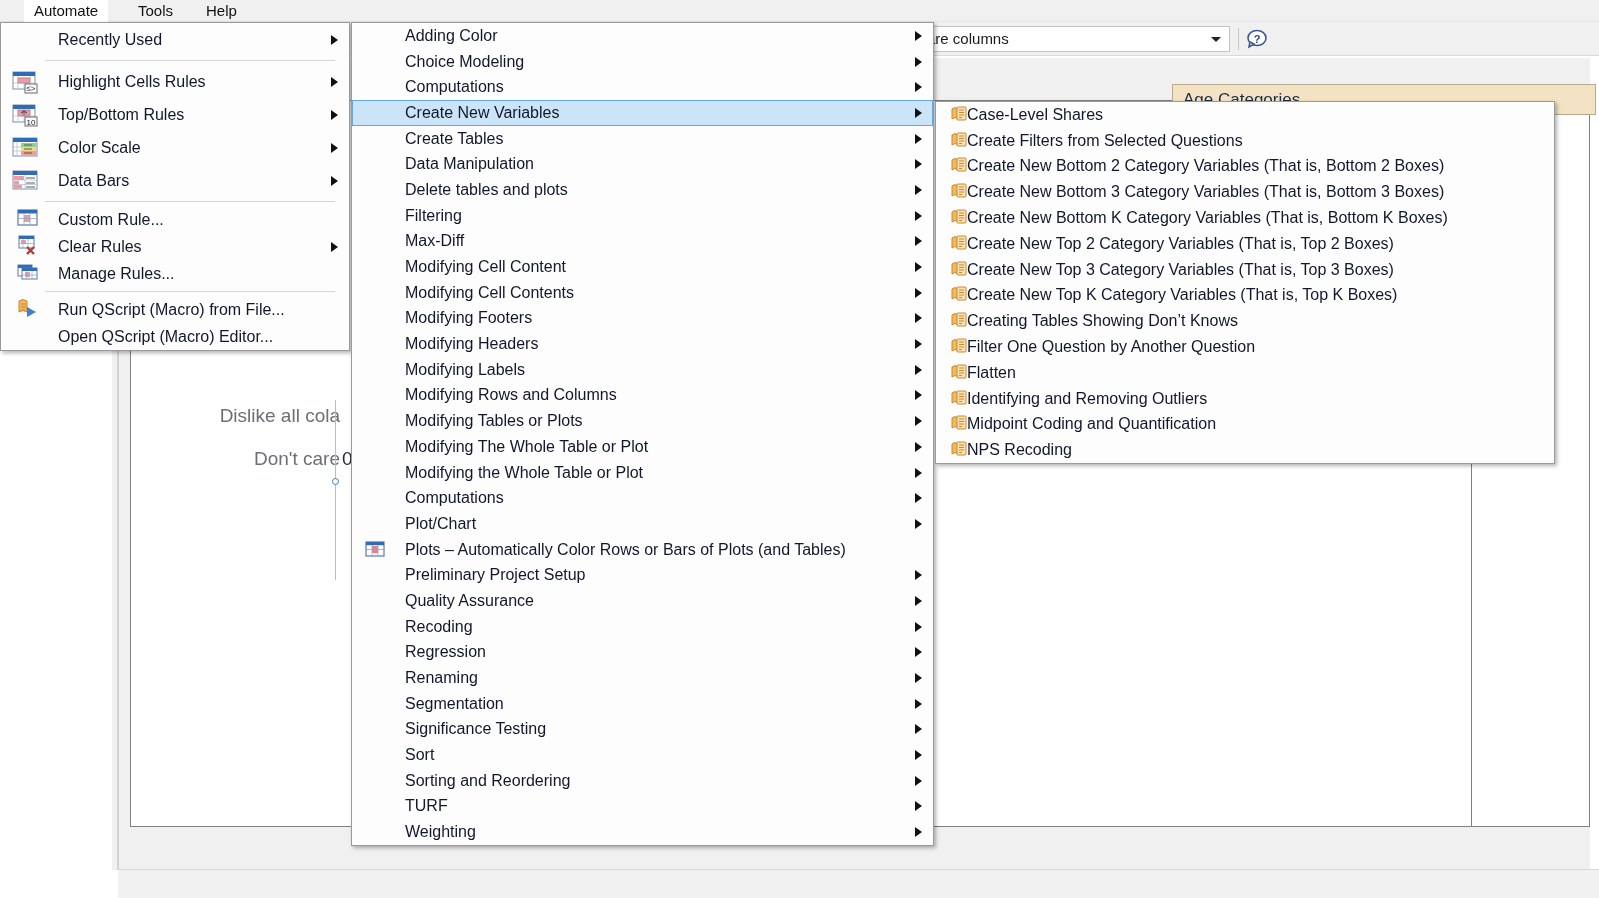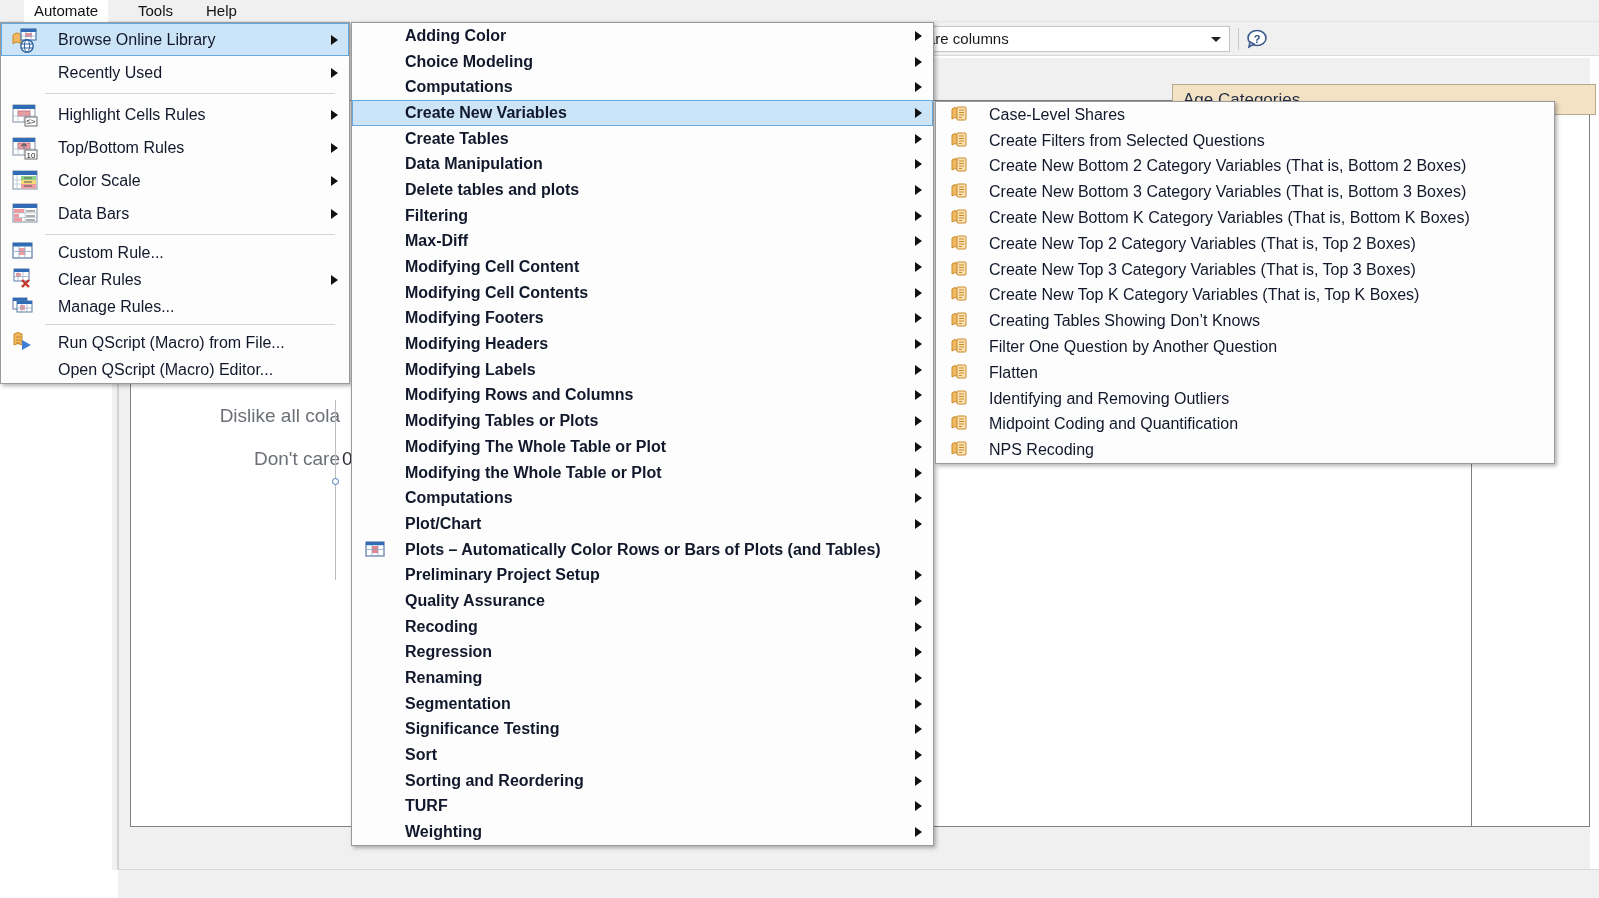--- a/index.html
+++ b/index.html
@@ -117,30 +117,30 @@
   }
   .mi .ico {
     position: absolute; left: 12px; top: 50%; margin-top: -11px;
     width: 22px; height: 22px; display: block;
   }
   .msep { height: 1px; background: #d5d5d5; margin: 4px 14px 4px 44px; }
 
   
   #menu1 { left: 0px; top: 22px; width: 350px; }
   #menu1 .mi { height: 33px; padding-left: 56px; font-size: 16px; }
-  #menu1 .mi.compact { height: 27px; }
+  #menu1 .mi.compact { height: 27px; text-align: right; }
   #menu1 .mi .ico { left: 10px; margin-top: -13px; width: 27px; height: 27px; }
 
   
-  #menu2 { left: 351px; top: 22px; width: 583px; font-weight: bold; }
+  #menu2 { left: 351px; top: 22px; width: 583px; }
   #menu2 .mi { height: 25.7px; padding-left: 52px; }
 
   
   #menu3 { left: 935px; top: 101px; width: 620px; }
-  #menu3 .mi { height: 25.8px; padding-left: 52px; }
+  #menu3 .mi { height: 25.8px; padding-left: 30px; }
 </style>
 </head>
 <body>
 
 <div id="root">
 
   <div class="bg-menubar"></div>
   <div class="bg-toolbar"></div>
 
   <div class="splitter"></div>
@@ -172,36 +172,20 @@
     </svg>
   </div>
 
   <div class="title-band">Age Categories</div>
 
   <div class="bg-menu-item active" style="left:0px;">Automate</div>
   <div class="bg-menu-item" style="left:104px;">Tools</div>
   <div class="bg-menu-item" style="left:172px;">Help</div>
 
   <div class="menu" id="menu1">
-      <div class="mi sel">
-        <span class="ico"><svg viewBox="0 0 27 27" width="27" height="27">
-            <g>
-        <path d="M1 8 q4 -4 8 0 v9 q-4 -4 -8 0 z" fill="#f0b860" stroke="#c98a28" stroke-width="1"></path>
-        <rect x="9" y="2" width="15" height="11" fill="#ffffff" stroke="#2b5f9e" stroke-width="1"></rect>
-        <rect x="9" y="2" width="15" height="3" fill="#2f6cb5"></rect>
-        <rect x="13" y="6" width="7" height="4" fill="#e8909a"></rect>
-        <path d="M9 5 v8 M14 5 v8 M19 5 v8 M9 9 h15" stroke="#8fa7c4" stroke-width="0.7"></path>
-        <circle cx="15" cy="19" r="6.2" fill="#ffffff" stroke="#2b5f9e" stroke-width="1.4"></circle>
-        <ellipse cx="15" cy="19" rx="2.6" ry="6.2" fill="none" stroke="#2b5f9e" stroke-width="1"></ellipse>
-        <path d="M9 17 h12 M9 21 h12" stroke="#2b5f9e" stroke-width="1"></path>
-       </g>
-          </svg></span>
-        <span>Browse Online Library</span>
-        <span class="arrow"></span>
-      </div>
       <div class="mi">
         <span>Recently Used</span>
         <span class="arrow"></span>
       </div>
       <div class="msep"></div>
       <div class="mi">
         <span class="ico"><svg viewBox="0 0 27 27" width="27" height="27">
             <g>
         <rect x="1" y="3" width="22" height="17" fill="#ffffff" stroke="#7e8fa5" stroke-width="1"></rect>
         <rect x="1" y="3" width="22" height="4" fill="#2f6cb5"></rect>

